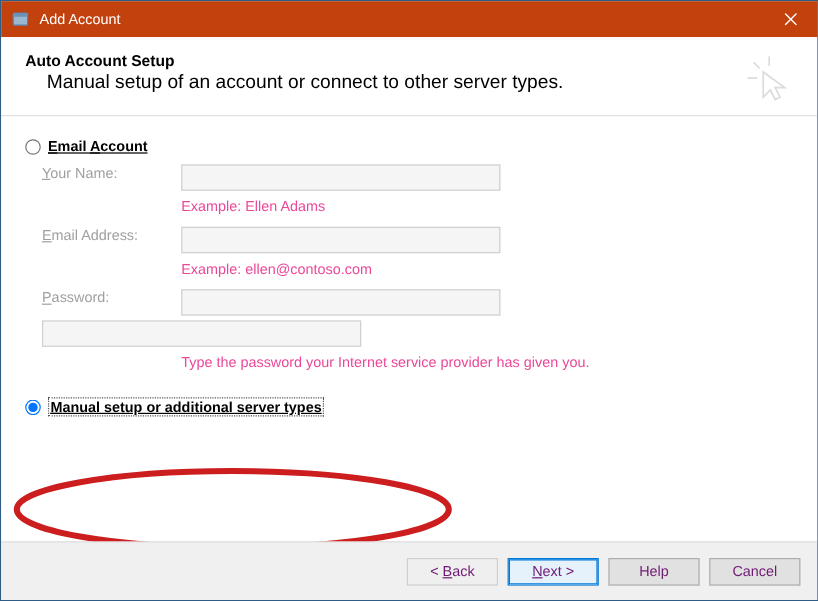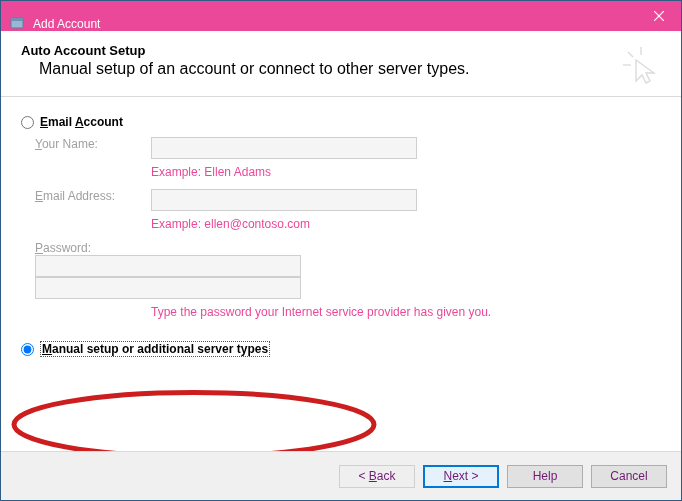--- a/index.html
+++ b/index.html
@@ -16,24 +16,24 @@
     border: 1px solid #2e5c87;
     box-sizing: border-box;
     display: flex;
     flex-direction: column;
     background: #ffffff;
     position: relative;
   }
   
   .titlebar {
     height: 30px;
-    background: #ec4899;
+    background: #c2410c;
     color: #ffffff;
     display: flex;
-    align-items: flex-end;
+    align-items: center;
     padding: 0 0 0 8px;
     flex: 0 0 auto;
   }
   .titlebar .app-icon {
     width: 16px;
     height: 16px;
     margin-right: 8px;
     display: flex;
     align-items: center;
     justify-content: center;
@@ -89,40 +89,41 @@
     align-items: center;
     margin-bottom: 8px;
   }
   .radio-row input[type="radio"] {
     margin: 0 6px 0 0;
   }
   .radio-row label {
     font-size: 12px;
     font-weight: bold;
     color: #000;
+    text-decoration: underline;
   }
   .radio-row label u { text-decoration: underline; }
   .radio2 {
     margin-top: 22px;
     position: relative;
     z-index: 2;
   }
   .radio2 label {
     border: 1px dotted #555;
     padding: 0 1px;
   }
   .form-grid {
     margin: 4px 0 0 14px;
   }
   .form-grid .row {
     display: flex;
     align-items: flex-start;
     min-height: 26px;
   }
-  .form-grid .row.gap { margin-top: 0; flex-direction: column; }
+  .form-grid .row.gap { margin-top: 0; }
   .form-grid .lbl {
     width: 116px;
     color: #a0a0a0;
     font-size: 12px;
   }
   .form-grid .lbl u { text-decoration: underline; }
   .form-grid input.txt {
     width: 256px;
     height: 20px;
     border: 1px solid #cfcfcf;

